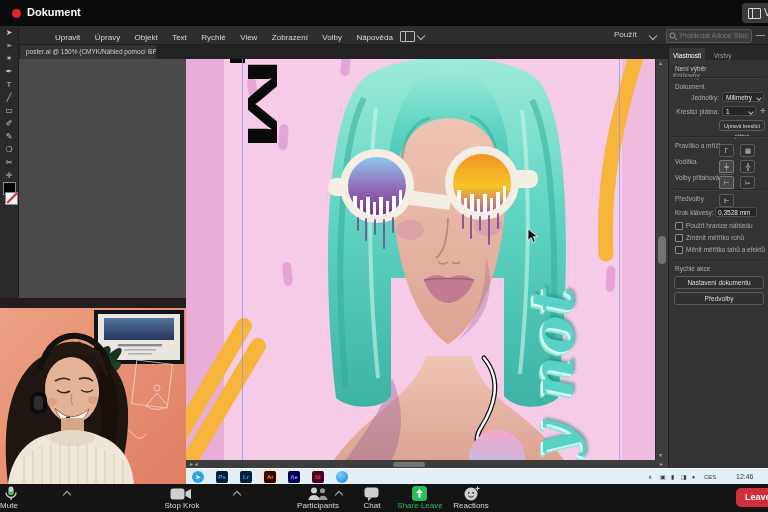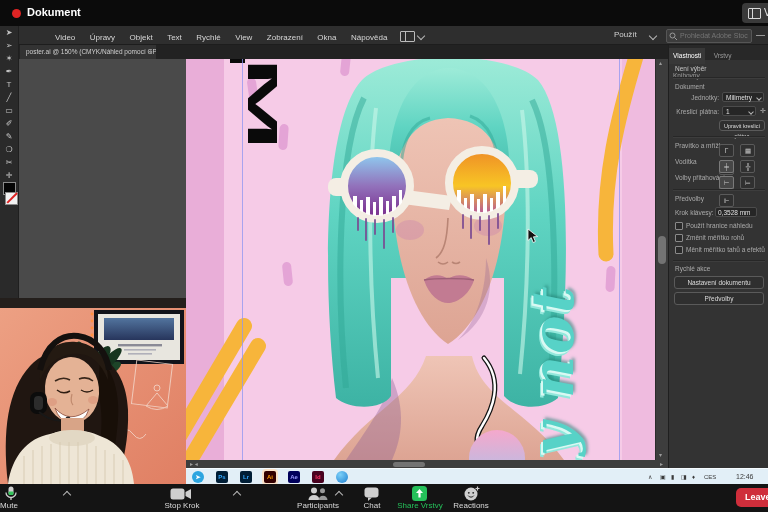--- a/index.html
+++ b/index.html
@@ -114,28 +114,28 @@
 
   #cursor{left:527px;top:228px;z-index:50;}
 </style>
 </head>
 <body>
 
 <div id="screen">
 
   <div id="menubar" class="abs">
     <div id="menuitems" class="abs">
-      <span class="menuitem">Video</span>
+      <span class="menuitem">Upravit</span>
       <span class="menuitem">Úpravy</span>
       <span class="menuitem">Objekt</span>
       <span class="menuitem">Text</span>
       <span class="menuitem">Rychlé</span>
       <span class="menuitem">View</span>
       <span class="menuitem">Zobrazení</span>
-      <span class="menuitem">Okna</span>
+      <span class="menuitem">Volby</span>
       <span class="menuitem">Nápověda</span>
     </div>
     <span id="wsicon" class="abs"></span>
     <span id="wsicon-car" class="abs chev"></span>
     <span id="wslabel" class="abs">Použít</span>
     <span id="wscar" class="abs chev"></span>
     <div id="stocksearch" class="abs">
       <svg class="abs" style="left:2px;top:2px" width="9" height="9" viewBox="0 0 9 9">
         <circle cx="3.5" cy="3.5" r="2.5" fill="none" stroke="#9a9a9a" stroke-width="1"></circle>
         <line x1="5.5" y1="5.5" x2="8" y2="8" stroke="#9a9a9a" stroke-width="1"></line>
@@ -525,21 +525,21 @@
     <svg class="abs" style="left:364px;top:3px" width="15" height="14" viewBox="0 0 15 14">
       <rect x="0.5" y="0.5" width="14" height="10" rx="3" fill="#cfcfcf"></rect>
       <path d="M4,10.5 L4,14 L8,10.5 Z" fill="#cfcfcf"></path>
     </svg>
     <div class="abs zlabel" style="left:352px;top:17px;width:40px">Chat</div>
 
     <svg class="abs" style="left:412px;top:2px" width="15" height="15" viewBox="0 0 15 15">
       <rect x="0" y="0" width="15" height="15" rx="3.5" fill="#25c05a"></rect>
       <path d="M7.5,3 L11,7 L8.6,7 L8.6,11.5 L6.4,11.5 L6.4,7 L4,7 Z" fill="#fff"></path>
     </svg>
-    <div class="abs zlabel green" style="left:390px;top:17px;width:60px">Share Vrstvy</div>
+    <div class="abs zlabel green" style="left:390px;top:17px;width:60px">Share Leave</div>
 
     <svg class="abs" style="left:464px;top:2px" width="17" height="15" viewBox="0 0 17 15">
       <circle cx="7" cy="8" r="6.5" fill="#cfcfcf"></circle>
       <circle cx="4.8" cy="6.8" r="0.9" fill="#222"></circle>
       <circle cx="9.2" cy="6.8" r="0.9" fill="#222"></circle>
       <path d="M4.2,9.6 a3.2,3 0 0 0 5.6,0" fill="none" stroke="#222" stroke-width="1"></path>
       <path d="M13.5,0.5 L13.5,4.5 M11.5,2.5 L15.5,2.5" stroke="#cfcfcf" stroke-width="1.2"></path>
     </svg>
     <div class="abs zlabel" style="left:444px;top:17px;width:54px">Reactions</div>
 

